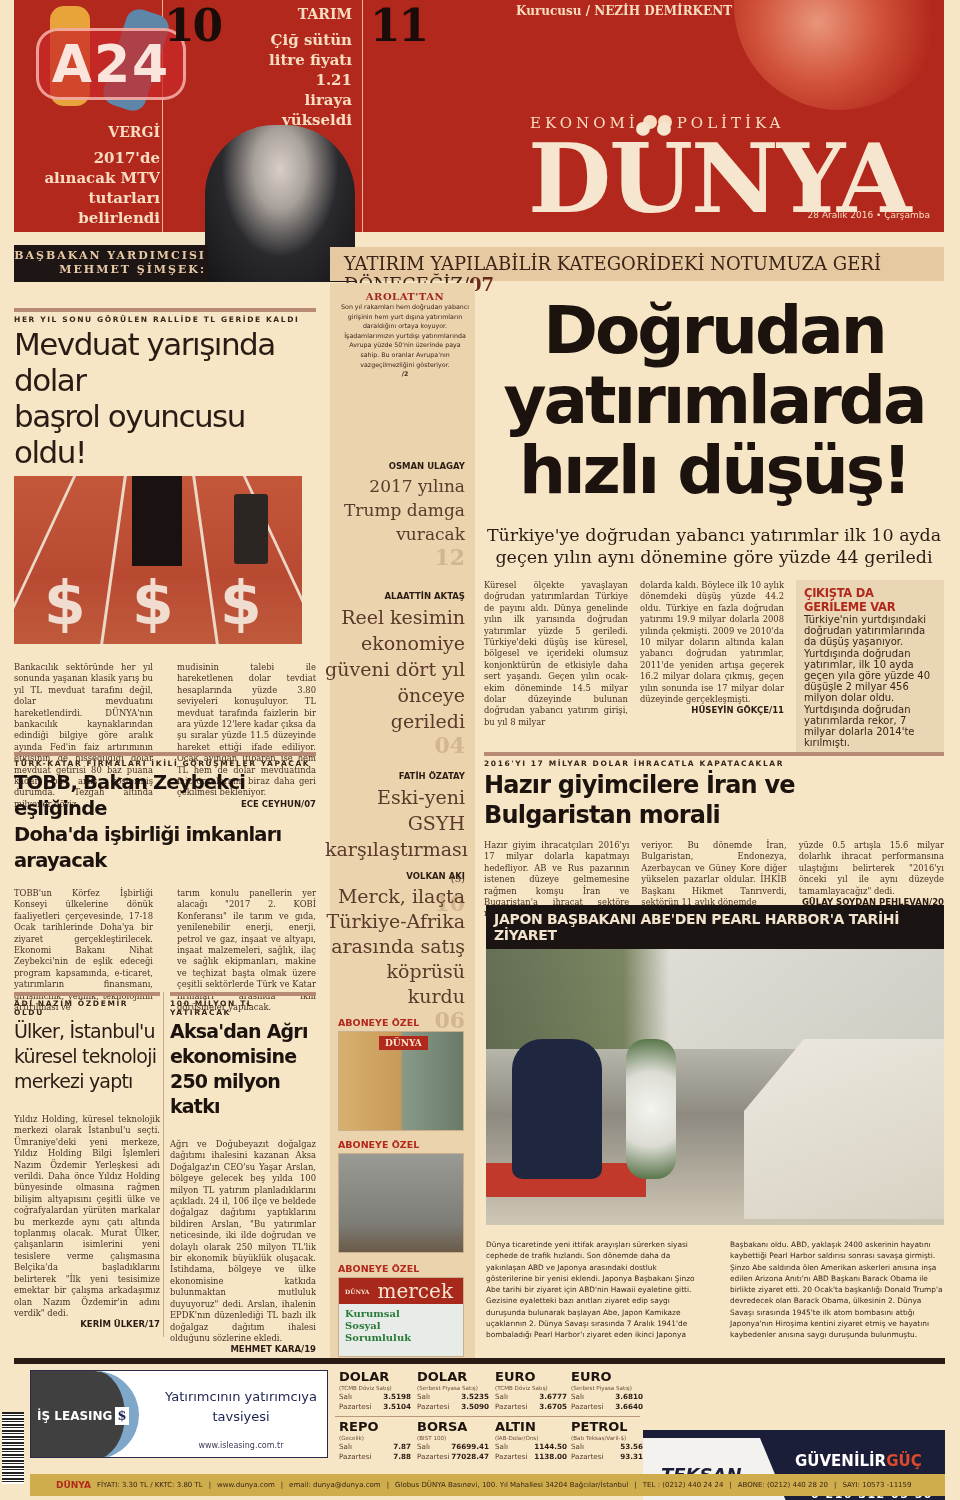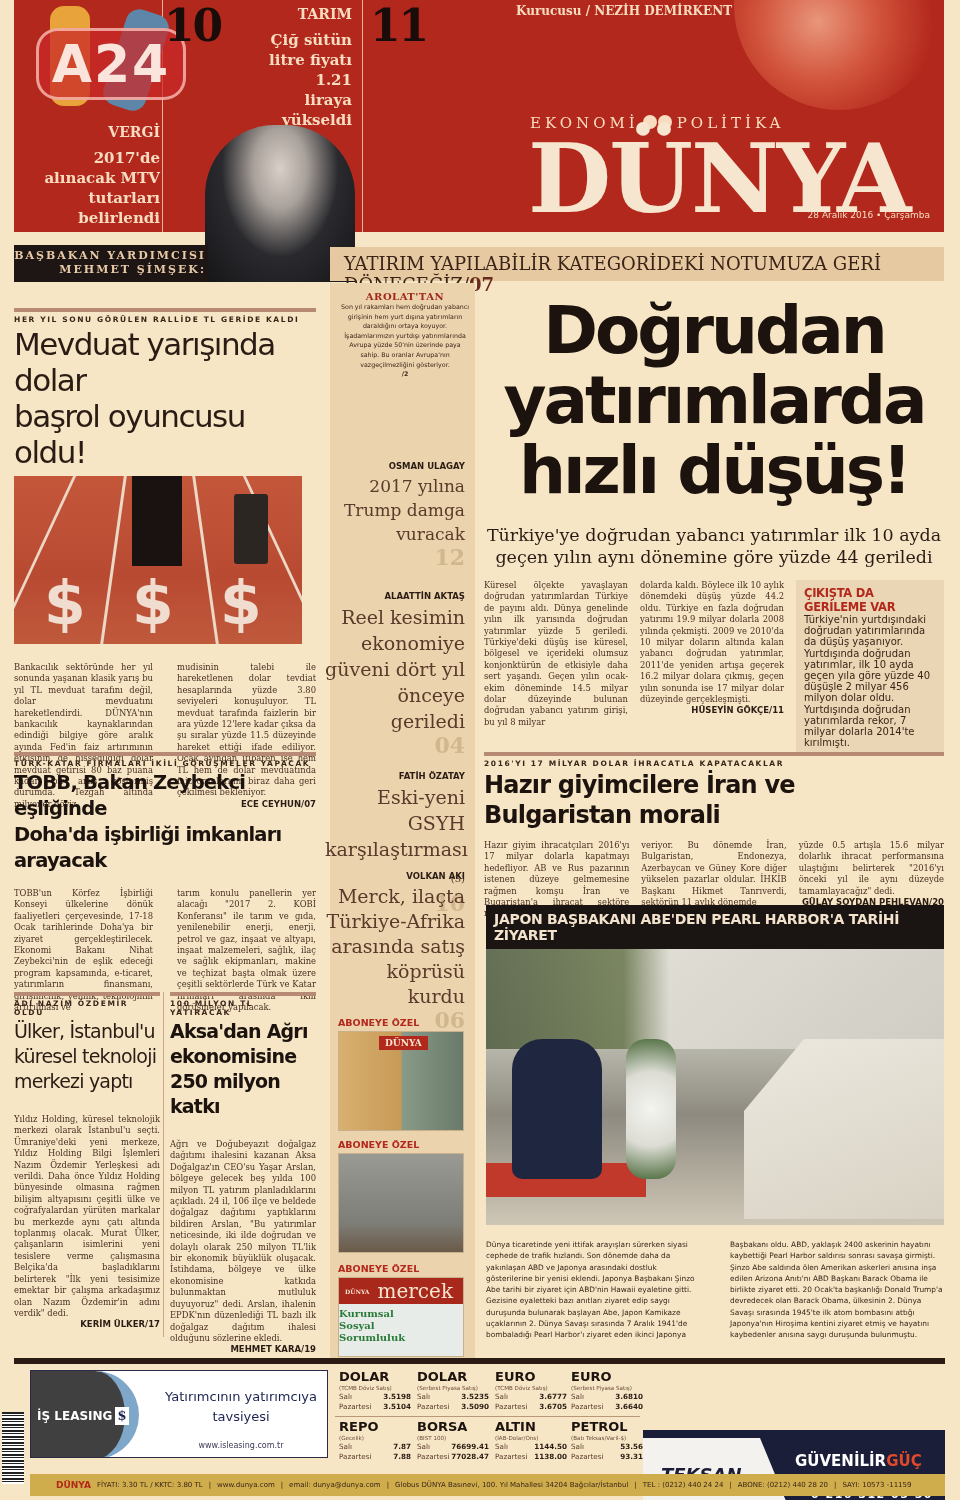--- a/index.html
+++ b/index.html
@@ -171,21 +171,21 @@
     <div style="position:absolute;left:40px;top:4px;background:#b3281c;color:#f7e6cf;font-size:9px;font-weight:bold;padding:2px 6px">DÜNYA</div>
   </div>
   <div class="abone-label" style="top:856px">ABONEYE ÖZEL</div>
   <div class="mag" style="top:870px;height:100px;background:linear-gradient(180deg,#9a9a94 0,#7e7e78 70%,#6a5a48 100%)"></div>
   <div class="abone-label" style="top:980px">ABONEYE ÖZEL</div>
   <div class="mag" style="top:994px;height:80px;background:#e8ece8">
     <div style="background:#a8281c;height:26px;display:flex;align-items:center;gap:8px;padding-left:6px">
       <span style="color:#f7e6cf;font-size:6px;font-weight:bold">DÜNYA</span>
       <span style="color:#f7e6cf;font-size:20px">mercek</span>
     </div>
-    <div style="color:#2a7a3a;font-weight:bold;font-size:10px;padding:4px 0;line-height:12px;width:80px">Kurumsal Sosyal Sorumluluk</div>
+    <div style="color:#2a7a3a;font-weight:bold;font-size:10px;padding:4px 6px;line-height:12px;width:80px">Kurumsal Sosyal Sorumluluk</div>
   </div>
 </div>
 
 <div class="abs" style="left:484px;top:296px;width:460px">
   <div class="main-head">
     <div>Doğrudan</div>
     <div>yatırımlarda</div>
     <div>hızlı düşüş!</div>
   </div>
   <div class="main-deck" style="margin-top:18px">Türkiye'ye doğrudan yabancı yatırımlar ilk 10 ayda geçen yılın aynı dönemine göre yüzde 44 geriledi</div>

